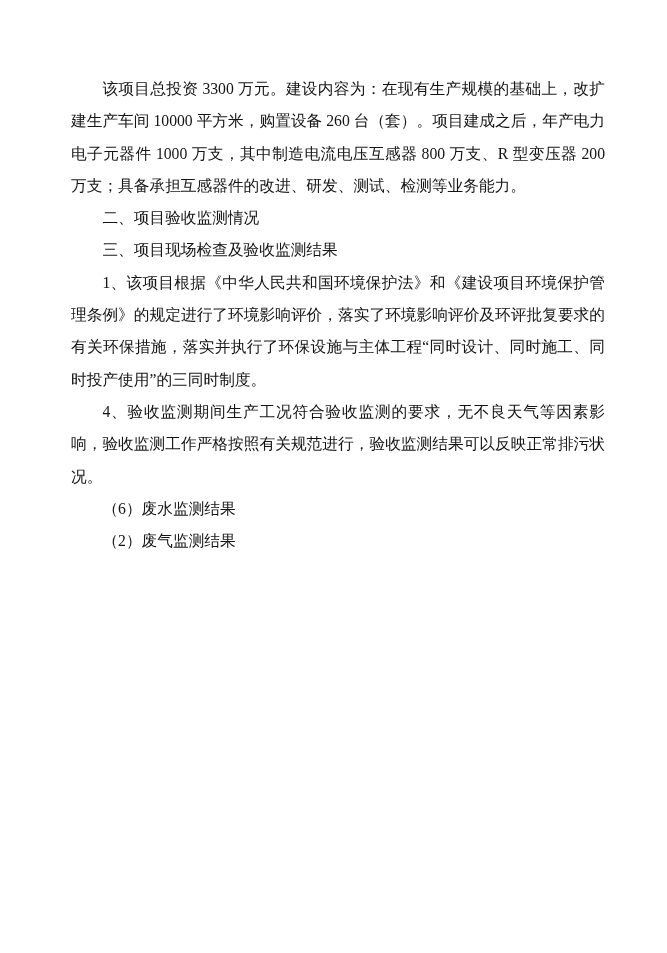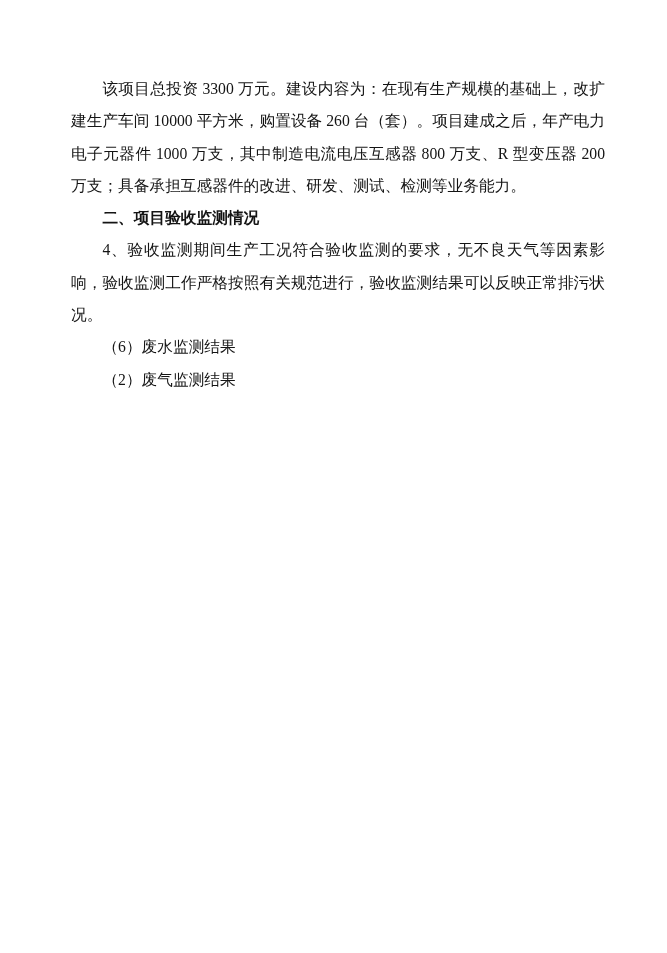--- a/index.html
+++ b/index.html
@@ -24,26 +24,28 @@
     color: #141414;
   }
   .doc-page p {
     margin: 0;
     padding: 0;
     text-indent: 2em;
     text-align: justify;
     word-break: break-all;
   }
   .doc-page p.heading {
-    font-weight: bold;
+    font-weight: normal;
     text-align: left;
   }
 </style>
 </head>
 <body>
 
 <div class="doc-page">
   <p>该项目总投资 3300 万元。建设内容为：在现有生产规模的基础上，改扩建生产车间 10000 平方米，购置设备 260 台（套）。项目建成之后，年产电力电子元器件 1000 万支，其中制造电流电压互感器 800 万支、R 型变压器 200 万支；具备承担互感器件的改进、研发、测试、检测等业务能力。</p>
   <p class="heading">二、项目验收监测情况</p>
+  <p class="heading">三、项目现场检查及验收监测结果</p>
+  <p>1、该项目根据《中华人民共和国环境保护法》和《建设项目环境保护管理条例》的规定进行了环境影响评价，落实了环境影响评价及环评批复要求的有关环保措施，落实并执行了环保设施与主体工程“同时设计、同时施工、同时投产使用”的三同时制度。</p>
   <p>4、验收监测期间生产工况符合验收监测的要求，无不良天气等因素影响，验收监测工作严格按照有关规范进行，验收监测结果可以反映正常排污状况。</p>
   <p>（6）废水监测结果</p>
   <p>（2）废气监测结果</p>
 </div>
 
 </body></html>

